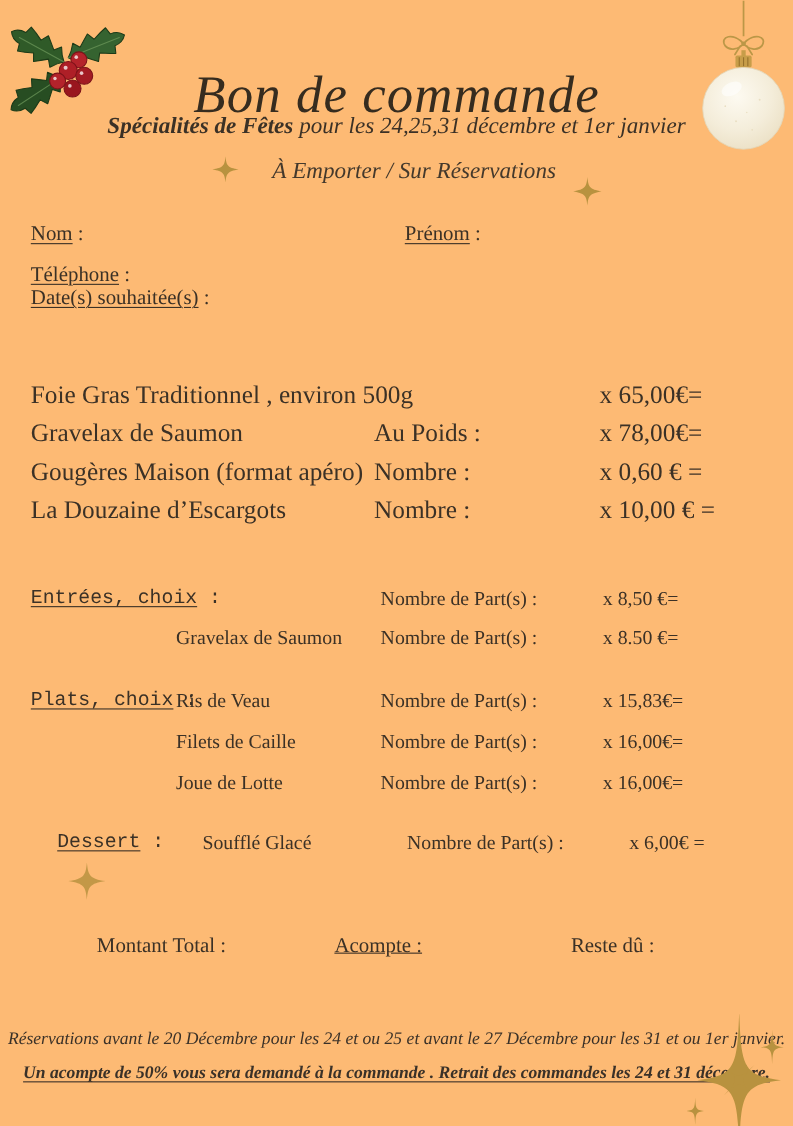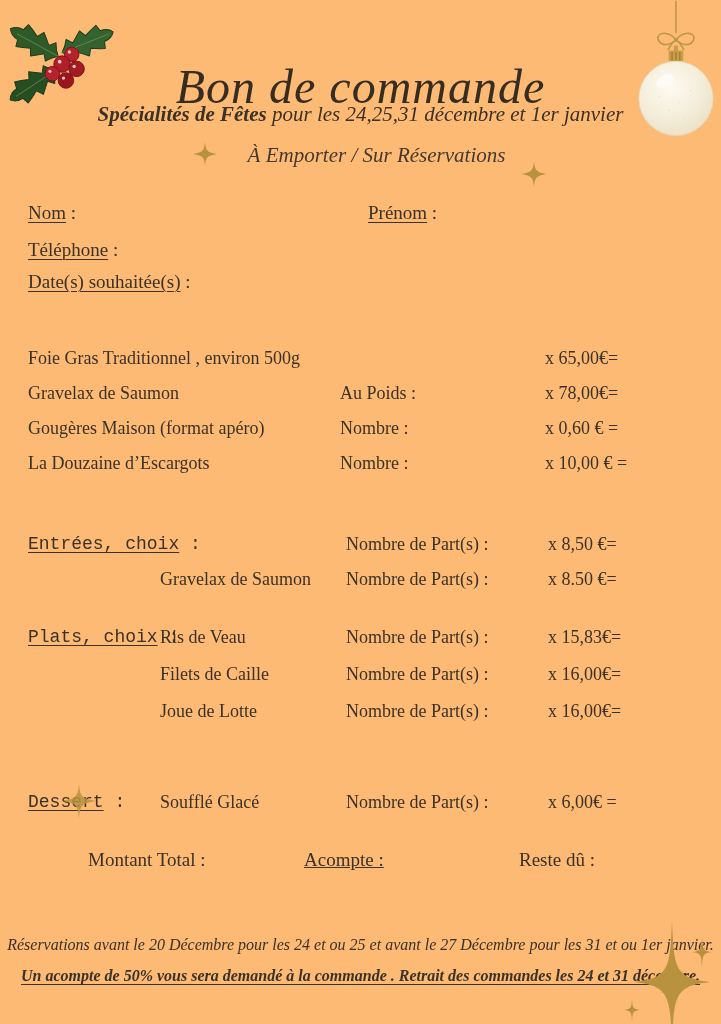--- a/index.html
+++ b/index.html
@@ -34,33 +34,33 @@
   .u{
     text-decoration:underline;
     text-decoration-thickness:1.3px;
     text-underline-offset:3px;
   }
   
   .fields{position:absolute;left:28px;top:0;width:665px;}
   .frow{position:absolute;left:0;height:26px;line-height:26px;font-size:19px;white-space:nowrap;}
   .frow.nom{top:200px;}
   .frow.tel{top:237px;}
-  .frow.dat{top:269px;text-align:center;}
+  .frow.dat{top:258px;text-align:center;}
   .prenom{position:absolute;left:340px;top:0;white-space:nowrap;}
   
   .products{position:absolute;left:28px;top:341px;width:665px;}
-  .prow{position:relative;height:35px;line-height:35px;font-size:18px;text-decoration:underline;}
+  .prow{position:relative;height:35px;line-height:35px;font-size:23px;text-decoration:underline;}
   .prow .name{position:absolute;left:0;white-space:nowrap;}
   .prow .qty{position:absolute;left:312px;white-space:nowrap;}
   .prow .price{position:absolute;left:517px;white-space:nowrap;}
   
   .section{position:absolute;left:28px;width:665px;}
   .sec-entrees{top:527px;}
   .sec-plats{top:619px;}
-  .sec-dessert{top:785px;}
+  .sec-dessert{top:749px;margin-left:24px;}
   .srow{position:relative;height:35px;line-height:35px;font-size:18px;}
   .sec-plats .srow{height:37px;line-height:37px;}
   .srow .slabel{position:absolute;left:0;white-space:nowrap;font-family:Liberation Mono, monospace;}
   .srow .item{position:absolute;left:132px;white-space:nowrap;}
   .srow .qty{position:absolute;left:318px;white-space:nowrap;}
   .srow .price{position:absolute;left:520px;white-space:nowrap;}
   
   .totals{position:absolute;left:0;top:845px;width:660px;height:30px;line-height:30px;font-size:19px;}
   .totals .montant{position:absolute;left:88px;white-space:nowrap;}
   .totals .acompte{position:absolute;left:304px;white-space:nowrap;text-decoration:underline;}

